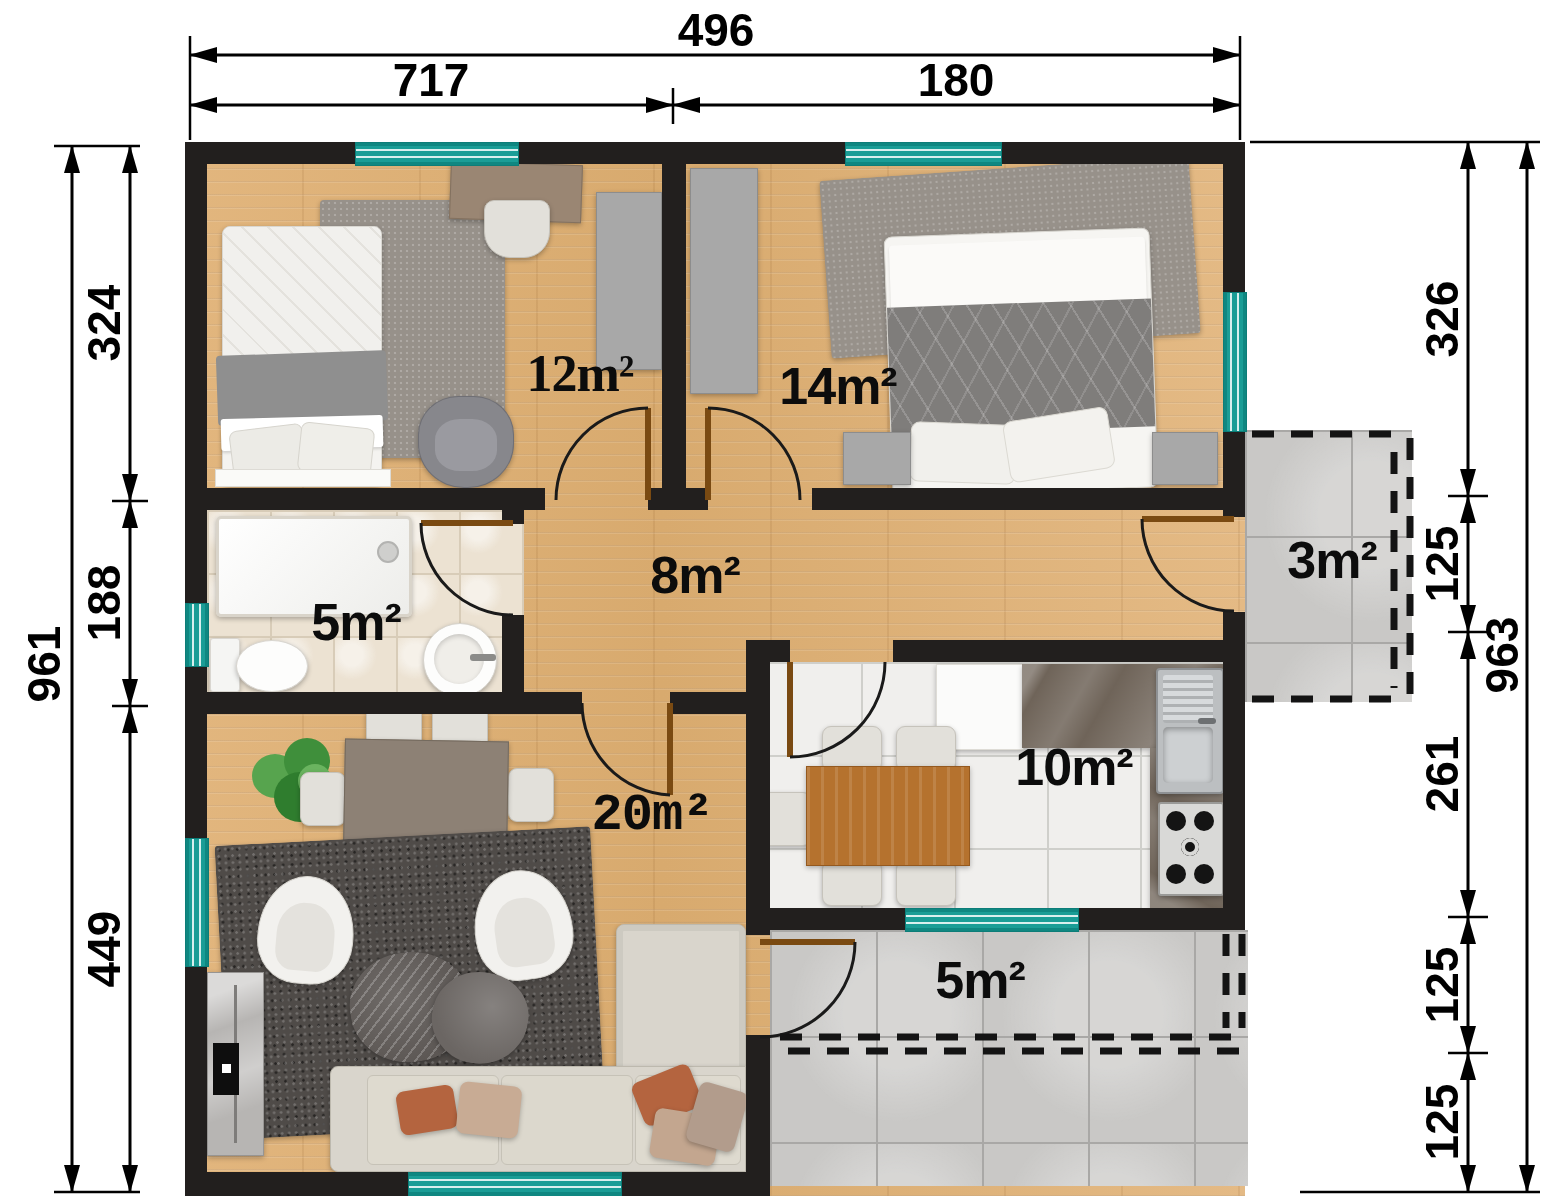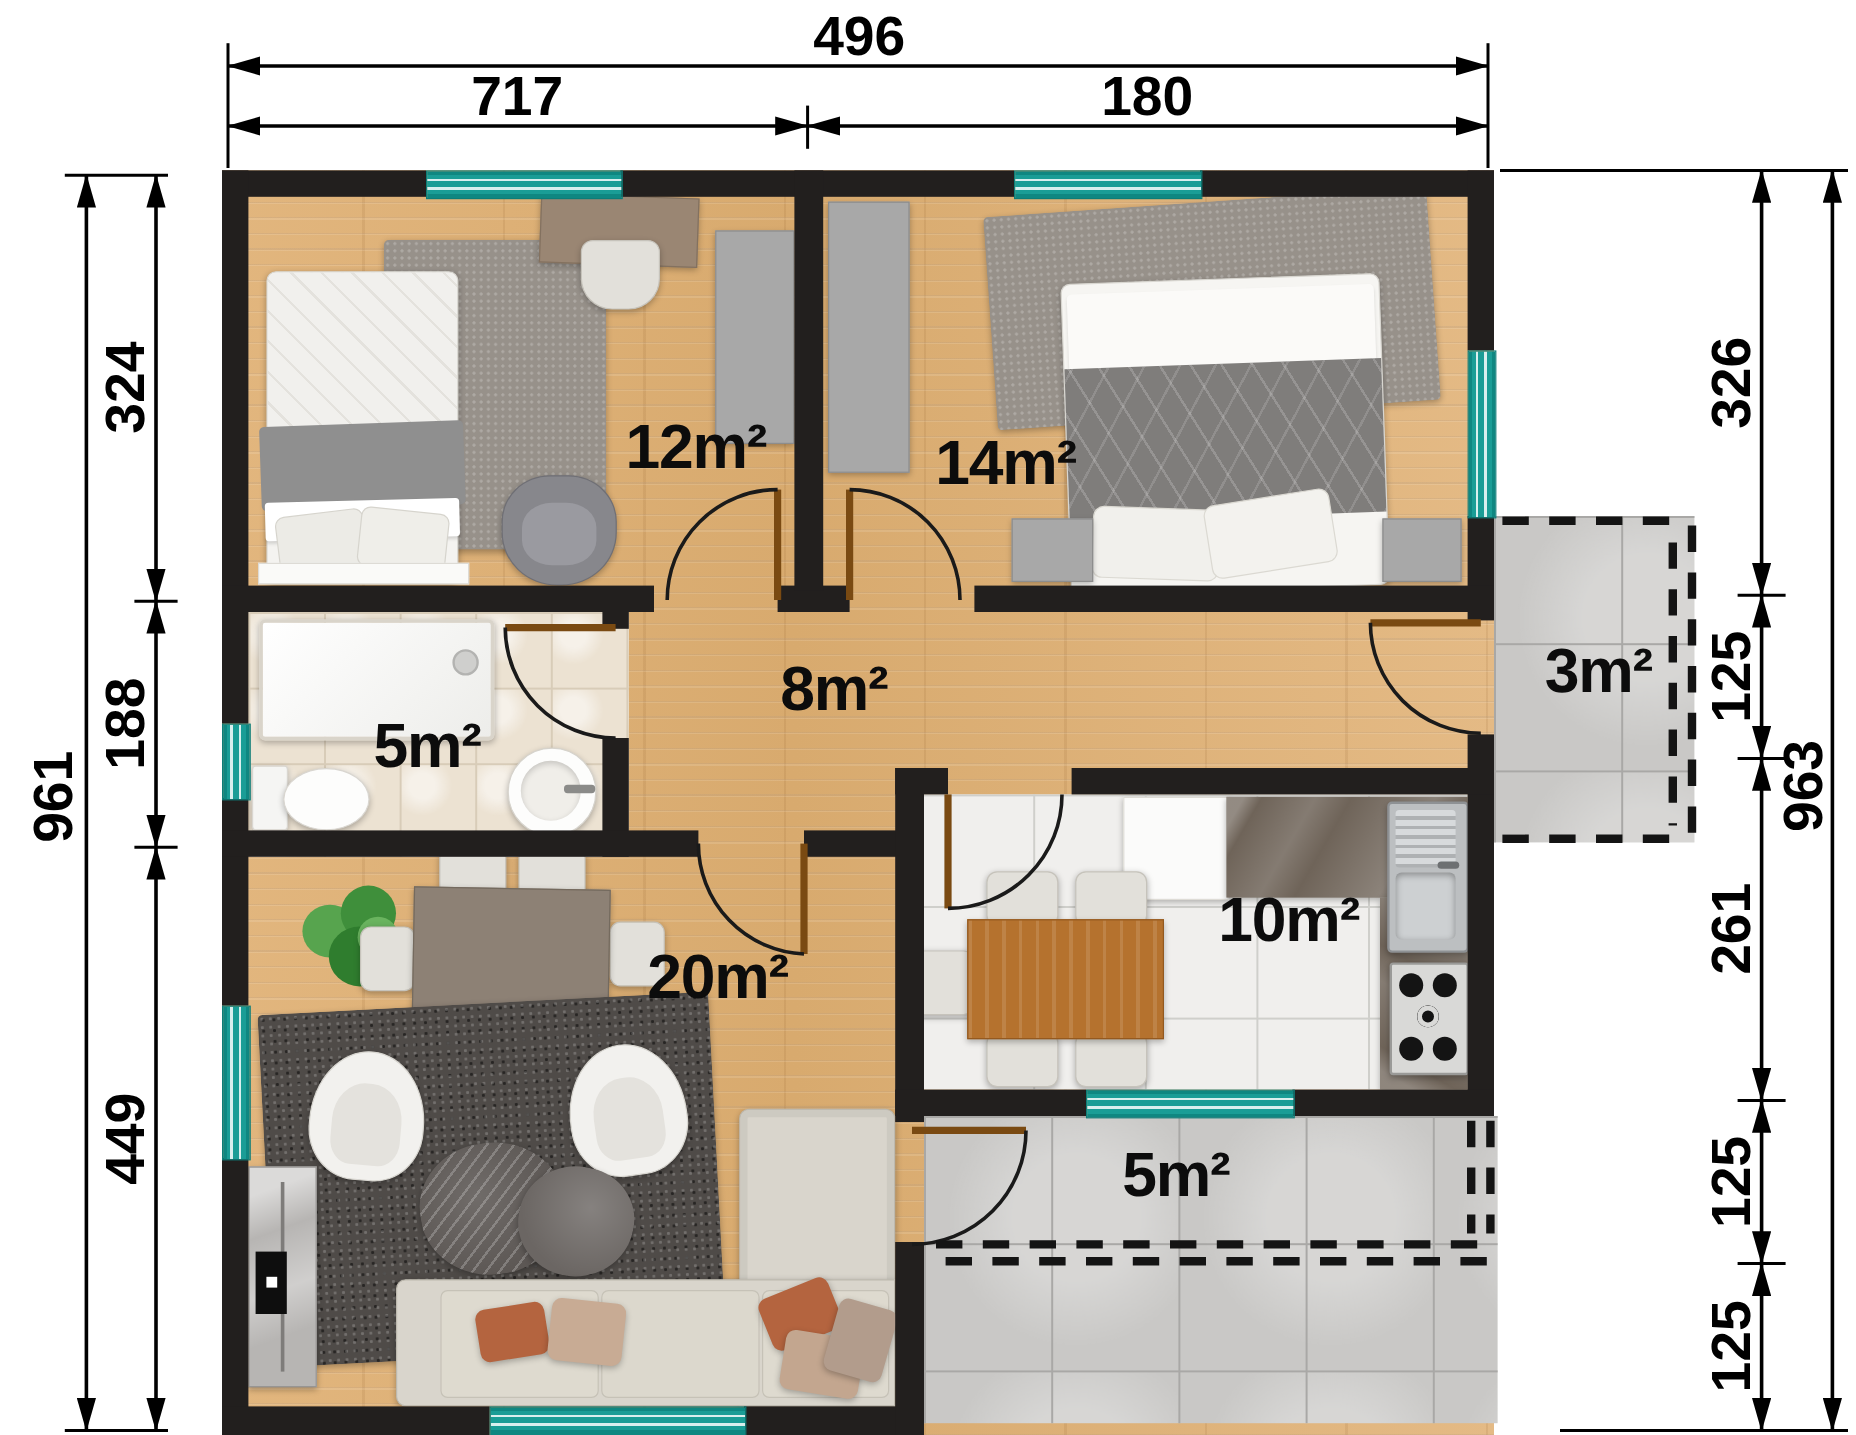--- a/index.html
+++ b/index.html
@@ -275,25 +275,25 @@
       <line x1="130" y1="706" x2="130" y2="1192" marker-start="url(#aS)" marker-end="url(#aE)"></line>
       <line x1="1468" y1="142" x2="1468" y2="496" marker-start="url(#aS)" marker-end="url(#aE)"></line>
       <line x1="1468" y1="496" x2="1468" y2="632" marker-start="url(#aS)" marker-end="url(#aE)"></line>
       <line x1="1468" y1="632" x2="1468" y2="917" marker-start="url(#aS)" marker-end="url(#aE)"></line>
       <line x1="1468" y1="917" x2="1468" y2="1053" marker-start="url(#aS)" marker-end="url(#aE)"></line>
       <line x1="1468" y1="1053" x2="1468" y2="1192" marker-start="url(#aS)" marker-end="url(#aE)"></line>
       <line x1="1527" y1="142" x2="1527" y2="1192" marker-start="url(#aS)" marker-end="url(#aE)"></line>
     </g>
   </svg>
 
-  <div class="room-label" style="left:580px;top:373px;">12m²</div>
+  <div class="room-label" style="left:580px;top:373px;font-family:Liberation Serif, serif;">12m²</div>
   <div class="room-label" style="left:838px;top:386px;">14m²</div>
   <div class="room-label" style="left:695px;top:575px;">8m²</div>
   <div class="room-label" style="left:356px;top:622px;">5m²</div>
-  <div class="room-label" style="left:598px;top:815px;">20m²</div>
+  <div class="room-label" style="left:652px;top:815px;font-family:Liberation Mono, monospace;">20m²</div>
   <div class="room-label" style="left:1074px;top:767px;">10m²</div>
   <div class="room-label" style="left:1332px;top:560px;">3m²</div>
   <div class="room-label" style="left:980px;top:980px;">5m²</div>
 
   <div class="dim-label" style="left:716px;top:30px;">496</div>
   <div class="dim-label" style="left:431px;top:80px;">717</div>
   <div class="dim-label" style="left:956px;top:80px;">180</div>
   <div class="dim-label v" style="left:44px;top:664px;">961</div>
   <div class="dim-label v" style="left:104px;top:323px;">324</div>
   <div class="dim-label v" style="left:104px;top:603px;">188</div>

